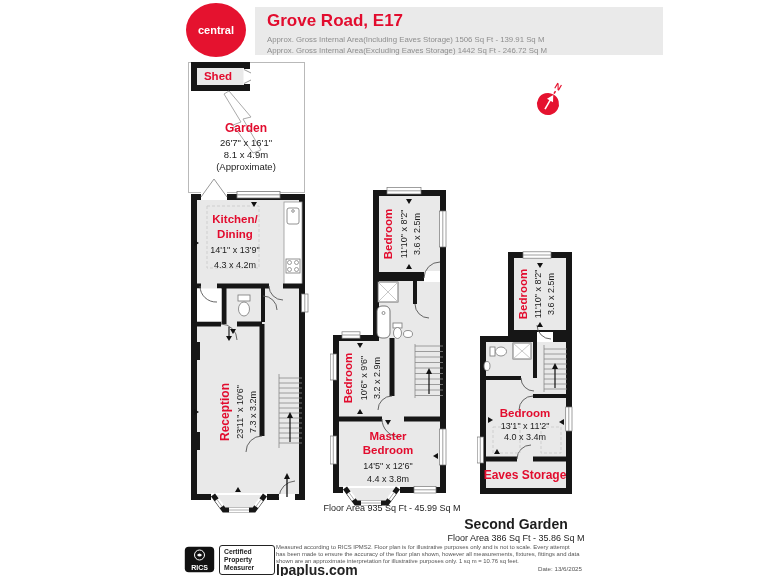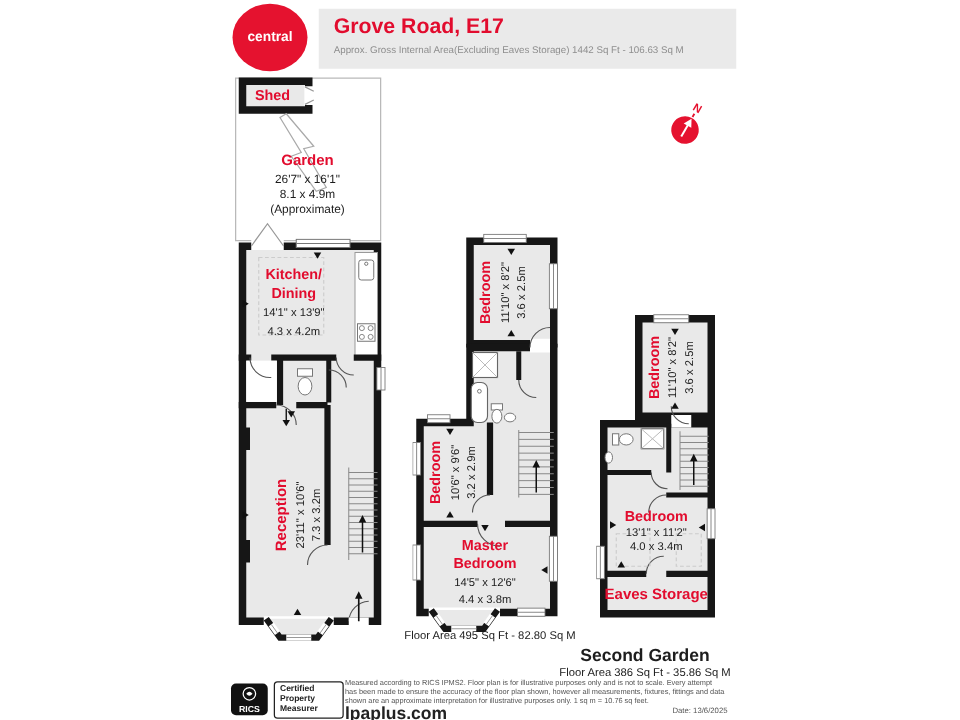--- a/index.html
+++ b/index.html
@@ -3,21 +3,21 @@
 <meta charset="utf-8">
 <style>
   html,body{margin:0;padding:0;background:#fff;}
   #canvas{position:relative;width:768px;height:576px;background:#fff;overflow:hidden;
           font-family:"Liberation Sans",sans-serif;}
   .abs{position:absolute;}
   
   .logo{left:186px;top:3px;width:60px;height:54px;background:#e5122f;border-radius:50%;
         color:#fff;display:flex;align-items:center;justify-content:center;
         font-weight:bold;font-size:11px;}
-  .header-box{left:255px;top:7px;width:334px;height:48px;background:#eaeaea;
+  .header-box{left:255px;top:7px;width:408px;height:48px;background:#eaeaea;
               box-sizing:border-box;padding:4px 0 0 12px;}
   .header-title{color:#e20c2e;font-size:17px;font-weight:bold;margin-bottom:3px;}
   .header-sub{color:#8e8e8e;font-size:7.8px;line-height:1.45;}
   .compass{left:528px;top:78px;width:44px;height:44px;}
   
   .floor-label{position:absolute;width:160px;text-align:center;color:#1d1d1d;}
   .fname{font-size:14px;font-weight:bold;}
   .farea{font-size:9px;margin-top:1px;}
   
   .rics-badge{left:184px;top:546px;}
@@ -36,21 +36,22 @@
 </head>
 <body>
 
 <div id="canvas">
 
   <div class="abs logo">
     <span>central</span>
   </div>
   <div class="abs header-box">
     <div class="header-title">Grove Road, E17</div>
-    <div class="header-sub">Approx. Gross Internal Area(Excluding Eaves Storage) 1442 Sq Ft - 106.63 Sq M</div>
+    <div class="header-sub">Approx. Gross Internal Area(Including Eaves Storage) 1506 Sq Ft - 139.91 Sq M</div>
+    <div class="header-sub">Approx. Gross Internal Area(Excluding Eaves Storage) 1442 Sq Ft - 246.72 Sq M</div>
   </div>
 
   <div class="abs compass">
     <svg width="44" height="44" viewBox="0 0 44 44">
       <g transform="rotate(30 20 26)">
         <text x="20" y="9" text-anchor="middle" font-size="9" font-weight="bold" fill="#e5122f">N</text>
         <line x1="20" y1="11" x2="20" y2="14" stroke="#e5122f" stroke-width="1.5"></line>
         <circle cx="20" cy="26" r="11" fill="#e5122f"></circle>
         <line x1="20" y1="32" x2="20" y2="19" stroke="#fff" stroke-width="1.6"></line>
         <polygon points="20,15.5 16.5,22 23.5,22" fill="#fff"></polygon>
@@ -360,21 +361,21 @@
     <g fill="#111">
       <polygon points="63,18 60,13 66,13"></polygon>
       <polygon points="63,72 60,77 66,77"></polygon>
       <polygon points="16,170 11,167 11,173"></polygon>
       <polygon points="82,172 87,169 87,175"></polygon>
       <polygon points="20,199 17,204 23,204"></polygon>
     </g>
   </svg>
 
   <div class="floor-label" style="left:312px;top:502px;">
-    <div class="farea">Floor Area 495 Sq Ft - 82.80 Sq M</div>
+    <div class="farea">Floor Area 935 Sq Ft - 45.99 Sq M</div>
   </div>
   <div class="floor-label" style="left:436px;top:516px;">
     <div class="fname">Second Garden</div>
     <div class="farea">Floor Area 386 Sq Ft - 35.86 Sq M</div>
   </div>
 
   <div class="abs rics-badge">
     <svg width="31" height="27" viewBox="0 0 31 27">
       <rect x="0.8" y="0.8" width="29.4" height="25.4" rx="4" fill="#111"></rect>
       <circle cx="15.5" cy="9" r="5" fill="none" stroke="#fff" stroke-width="1"></circle>

